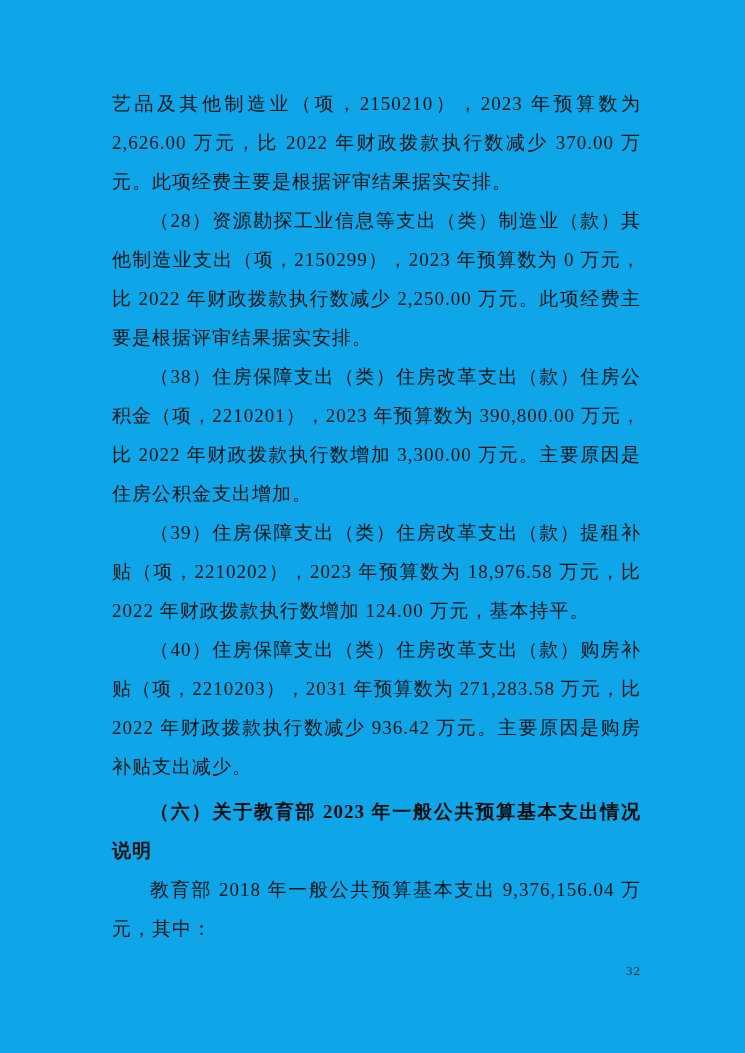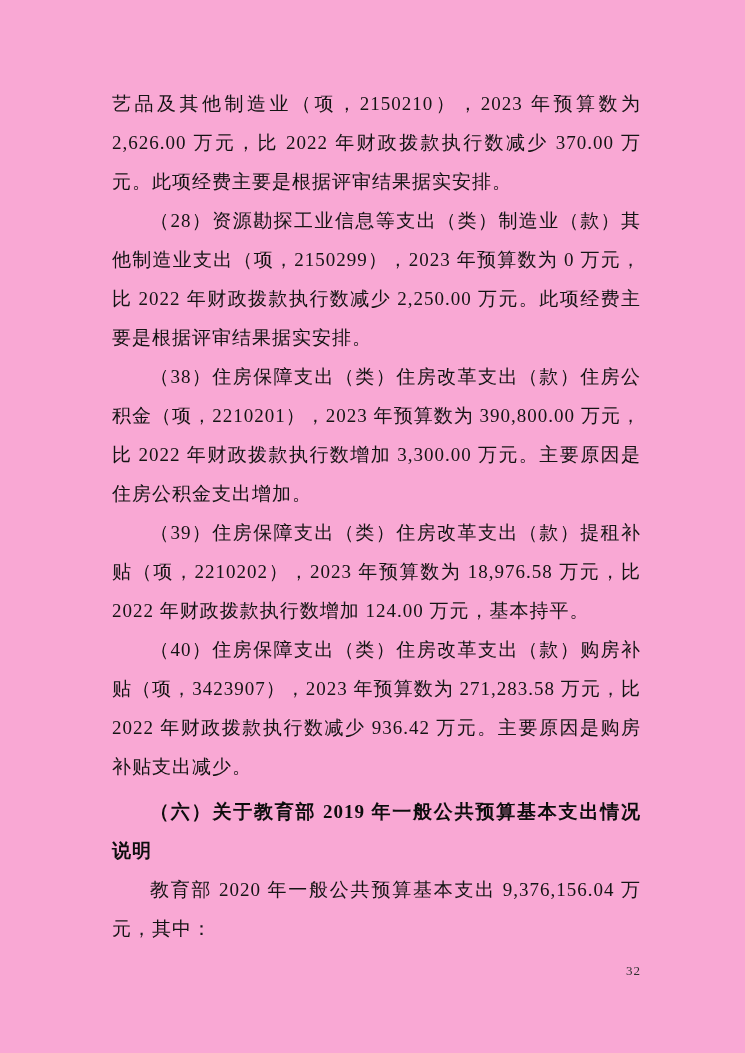--- a/index.html
+++ b/index.html
@@ -4,21 +4,21 @@
 <style>
   html, body {
     margin: 0;
     padding: 0;
     background: #ffffff;
   }
   .page {
     position: relative;
     width: 745px;
     height: 1053px;
-    background: #f9a8d4;
+    background: #0ea5e9;
     overflow: hidden;
     font-family: "Liberation Serif", "DejaVu Serif", serif;
   }
   .content {
     position: absolute;
     left: 112px;
     top: 84px;
     width: 529px;
     font-size: 19px;
     line-height: 39px;
@@ -52,18 +52,18 @@
 </style>
 </head>
 <body>
 
 <div class="page">
   <div class="content">
     <p class="para">艺品及其他制造业（项，2150210），2023 年预算数为 2,626.00 万元，比 2022 年财政拨款执行数减少 370.00 万元。此项经费主要是根据评审结果据实安排。</p>
     <p class="para indent">（28）资源勘探工业信息等支出（类）制造业（款）其他制造业支出（项，2150299），2023 年预算数为 0 万元，比 2022 年财政拨款执行数减少 2,250.00 万元。此项经费主要是根据评审结果据实安排。</p>
     <p class="para indent">（38）住房保障支出（类）住房改革支出（款）住房公积金（项，2210201），2023 年预算数为 390,800.00 万元，比 2022 年财政拨款执行数增加 3,300.00 万元。主要原因是住房公积金支出增加。</p>
     <p class="para indent">（39）住房保障支出（类）住房改革支出（款）提租补贴（项，2210202），2023 年预算数为 18,976.58 万元，比 2022 年财政拨款执行数增加 124.00 万元，基本持平。</p>
-    <p class="para indent">（40）住房保障支出（类）住房改革支出（款）购房补贴（项，3423907），2023 年预算数为 271,283.58 万元，比 2022 年财政拨款执行数减少 936.42 万元。主要原因是购房补贴支出减少。</p>
-    <p class="para indent heading">（六）关于教育部 2019 年一般公共预算基本支出情况说明</p>
-    <p class="para indent">教育部 2020 年一般公共预算基本支出 9,376,156.04 万元，其中：</p>
+    <p class="para indent">（40）住房保障支出（类）住房改革支出（款）购房补贴（项，2210203），2031 年预算数为 271,283.58 万元，比 2022 年财政拨款执行数减少 936.42 万元。主要原因是购房补贴支出减少。</p>
+    <p class="para indent heading">（六）关于教育部 2023 年一般公共预算基本支出情况说明</p>
+    <p class="para indent">教育部 2018 年一般公共预算基本支出 9,376,156.04 万元，其中：</p>
   </div>
   <div class="page-number">32</div>
 </div>
 
 </body></html>

